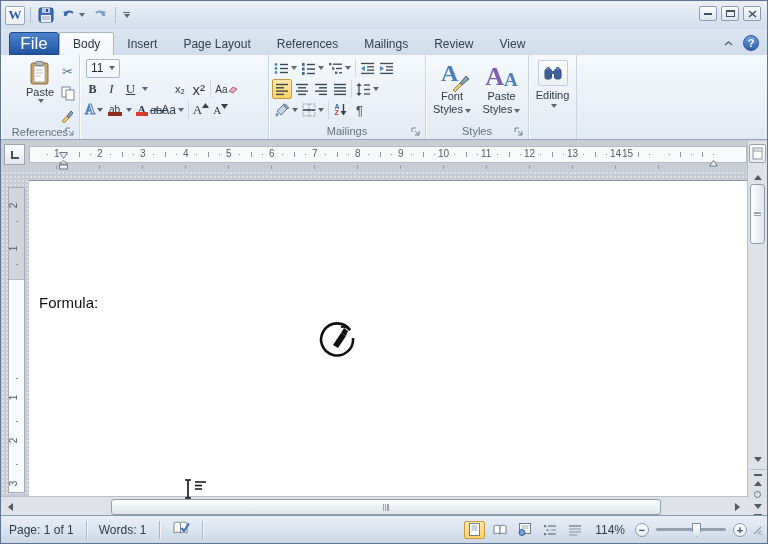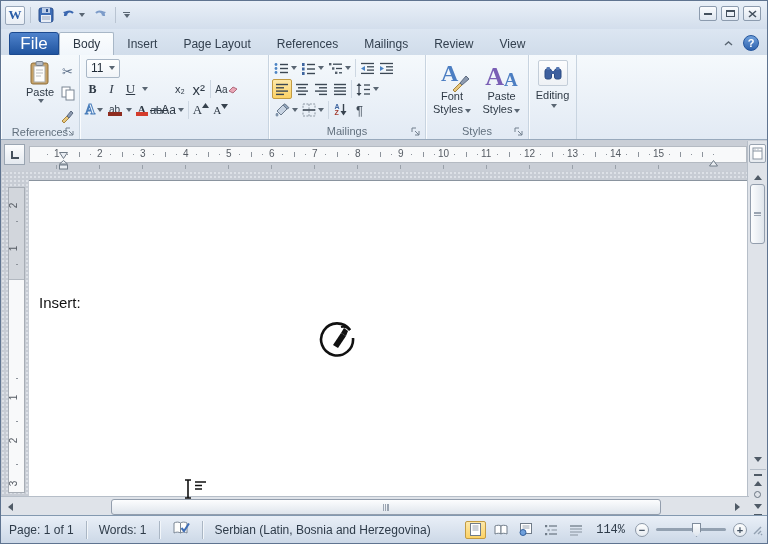--- a/index.html
+++ b/index.html
@@ -562,21 +562,21 @@
           <i class="rtick" style="left: 479px;"></i>
           <i class="rdot" style="left: 490px;"></i>
           <span class="rnum" style="left: 537px;">13</span>
           <i class="rdot" style="left: 510px;"></i>
           <i class="rtick" style="left: 522px;"></i>
           <i class="rdot" style="left: 533px;"></i>
           <span class="rnum" style="left: 580px;">14</span>
           <i class="rdot" style="left: 553px;"></i>
           <i class="rtick" style="left: 565px;"></i>
           <i class="rdot" style="left: 576px;"></i>
-          <span class="rnum" style="left: 623px;">15</span>
+          <span class="rnum" style="left: 592px;">15</span>
           <i class="rdot" style="left: 596px;"></i>
           <i class="rtick" style="left: 608px;"></i>
           <i class="rdot" style="left: 619px;"></i>
           <i class="rdot" style="left: 639px;"></i>
           <i class="rtick" style="left: 650px;"></i>
           <i class="rdot" style="left: 661px;"></i>
           <i class="rtick" style="left: 672px;"></i>
           <i class="rdot" style="left: 683px;"></i>
         </div>
       <svg class="indent-first" width="9" height="7" viewBox="0 0 9 7">
@@ -604,21 +604,21 @@
         <i class="rbtick" style="left: 457px;"></i>
         <i class="rbtick" style="left: 500px;"></i>
         <i class="rbtick" style="left: 543px;"></i>
         <i class="rbtick" style="left: 586px;"></i>
         <i class="rbtick" style="left: 629px;"></i>
       </div>
   </div>
 
   <div class="docarea">
     <div class="page">
-      <span class="doc-text" style="position:absolute;left:10px;top:113px;">Insert:</span>
+      <span class="doc-text" style="position:absolute;left:10px;top:113px;">Formula:</span>
     </div>
     <div class="vruler">
       <div class="vdark" id="vdark">
           <span class="vnum" style="top: 12px;">2</span>
           <i class="vdot" style="top: 33px;"></i>
           <span class="vnum" style="top: 55px;">1</span>
           <i class="vdot" style="top: 76px;"></i>
         </div>
       <div class="vlight" id="vlight">
           <span class="vnum" style="top: 112px;">1</span>
@@ -700,21 +700,20 @@
     <div class="sseg">Words: 1</div>
     <div class="ssep"></div>
     <div class="sseg">
       <svg width="18" height="16" viewBox="0 0 18 16">
         <path d="M2 3 C4 1.8, 7 1.8, 8.5 3 L8.5 13 C7 11.8, 4 11.8, 2 13 Z" fill="#fdfdfc" stroke="#7a8694"></path>
         <path d="M15 3 C13 1.8, 10 1.8, 8.5 3 L8.5 13 C10 11.8, 13 11.8, 15 13 Z" fill="#fdfdfc" stroke="#7a8694"></path>
         <path d="M9.5 8 L12 11 L17 3.5" fill="none" stroke="#3e6db5" stroke-width="2"></path>
       </svg>
     </div>
     <div class="ssep"></div>
-    <div class="sseg">Serbian (Latin, Bosnia and Herzegovina)</div>
     <div class="sright">
       <div class="viewbtn sel">
         <svg width="13" height="13" viewBox="0 0 13 13">
           <rect x="1.5" y="0.5" width="10" height="12" fill="#fff" stroke="#707c89"></rect>
           <line x1="3.5" y1="3" x2="9.5" y2="3" stroke="#9aa4b0"></line>
           <line x1="3.5" y1="5" x2="9.5" y2="5" stroke="#9aa4b0"></line>
           <line x1="3.5" y1="7" x2="9.5" y2="7" stroke="#9aa4b0"></line>
         </svg>
       </div>
       <div class="viewbtn">
@@ -742,21 +741,21 @@
         </svg>
       </div>
       <div class="viewbtn">
         <svg width="14" height="12" viewBox="0 0 14 12">
           <line x1="1" y1="2" x2="13" y2="2" stroke="#707c89" stroke-width="1.3"></line>
           <line x1="1" y1="5" x2="13" y2="5" stroke="#9aa4b0" stroke-width="1.3"></line>
           <line x1="1" y1="8" x2="13" y2="8" stroke="#9aa4b0" stroke-width="1.3"></line>
           <line x1="1" y1="11" x2="9" y2="11" stroke="#9aa4b0" stroke-width="1.3"></line>
         </svg>
       </div>
-      <div class="sseg" style="padding:0 6px;font-family:Liberation Mono, monospace;">114%</div>
+      <div class="sseg" style="padding:0 6px;">114%</div>
       <div class="zoomctl">−</div>
       <div class="ztrack">
         <div class="zthumb"></div>
       </div>
       <div class="zoomctl">+</div>
       <svg class="sizegrip" viewBox="0 0 12 12">
         <g stroke="#93a1b2" stroke-width="1.4">
           <line x1="10" y1="3" x2="3" y2="10"></line>
             <line x1="10" y1="7" x2="7" y2="10"></line>
             <line x1="10" y1="11" x2="11" y2="10"></line>

